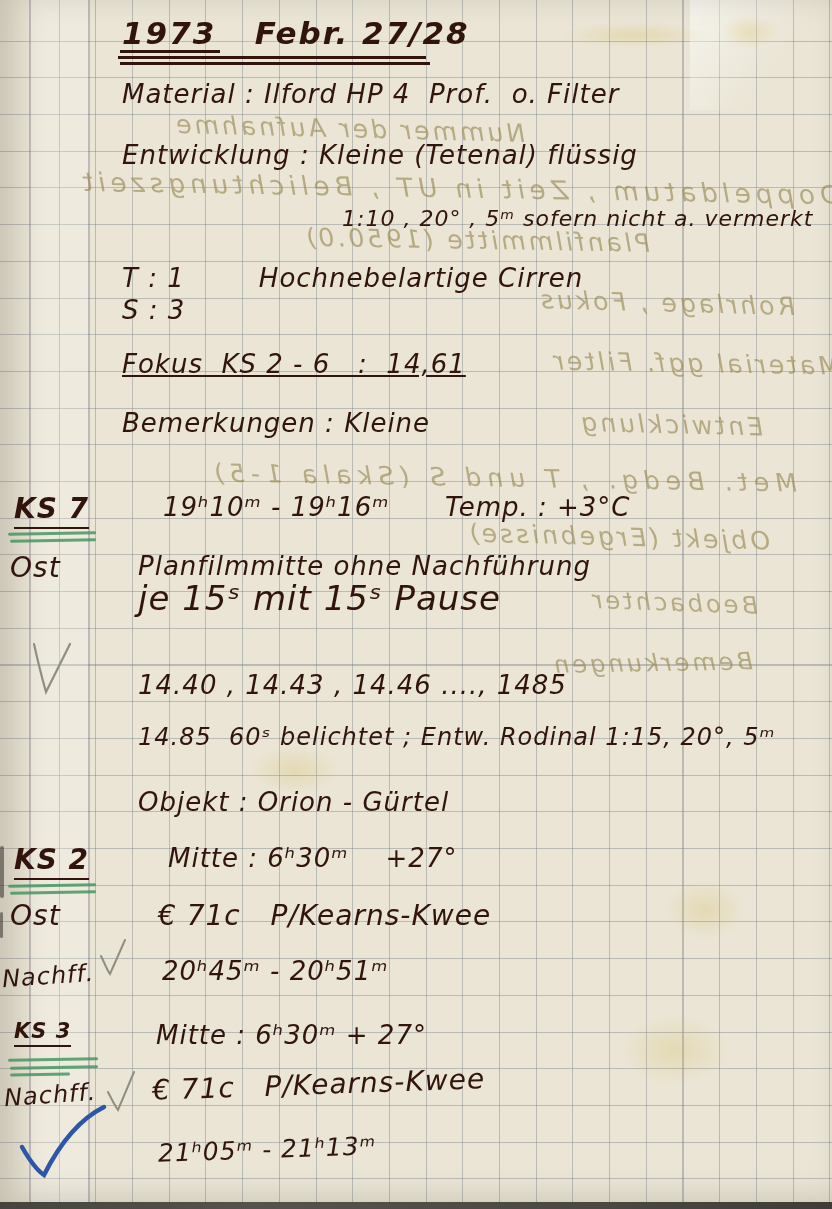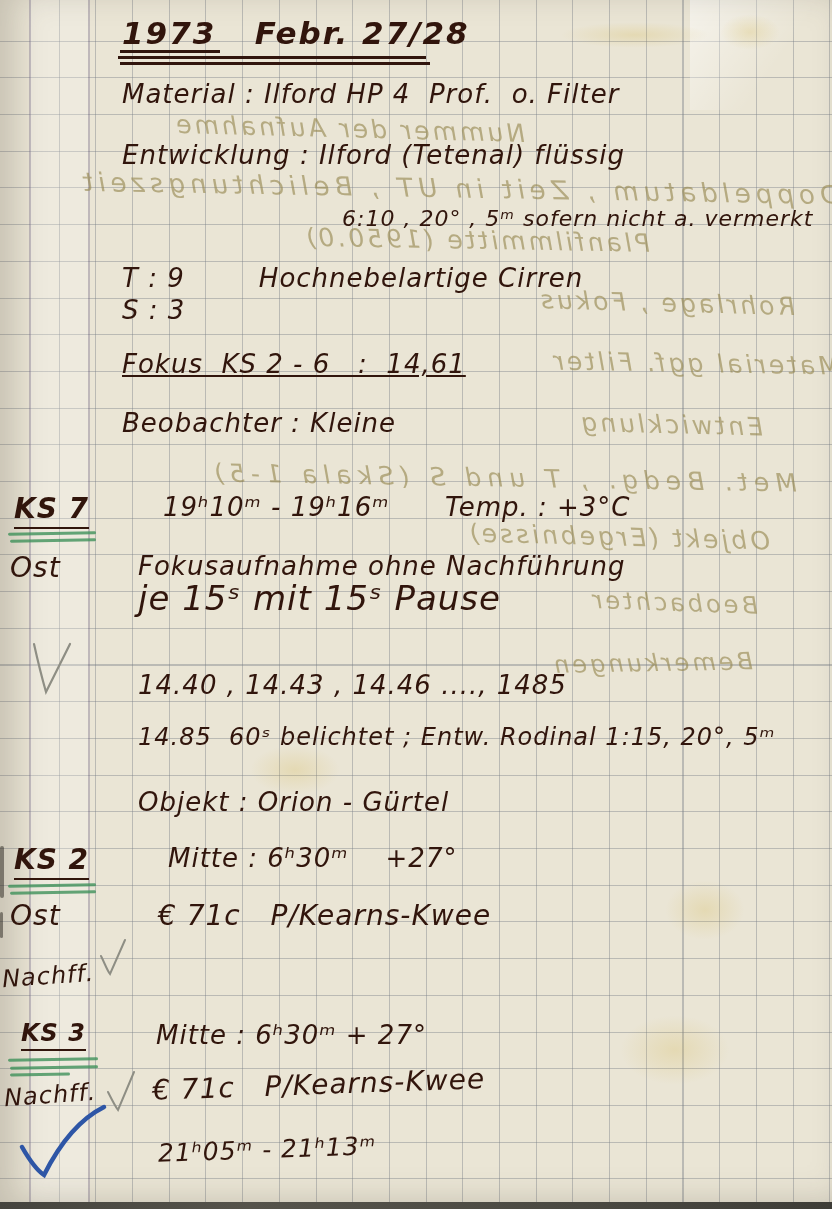--- a/index.html
+++ b/index.html
@@ -61,53 +61,54 @@
   <div class="bleed" style="left:435px;top:523px;width:335px;font-size:25px;transform:scaleX(-1) rotate(-1.5deg);">Objekt (Ergebnisse)</div>
   <div class="bleed" style="left:600px;top:590px;width:158px;font-size:24px;transform:scaleX(-1) rotate(-2deg);">Beobachter</div>
   <div class="bleed" style="left:563px;top:650px;width:190px;font-size:24px;transform:scaleX(-1) rotate(1deg);">Bemerkungen</div>
 
   <div class="hw" style="left:122px;top:16px;font-size:31px;font-weight:bold;letter-spacing:2px;">1973   Febr. 27/28</div>
   <div class="inkline" style="left:120px;top:50px;width:100px;height:2.5px;"></div>
   <div class="inkline" style="left:118px;top:56px;width:308px;height:2.5px;"></div>
   <div class="inkline" style="left:120px;top:62px;width:310px;height:2.5px;"></div>
 
   <div class="hw" style="left:122px;top:80px;font-size:26px;">Material : Ilford HP 4  Prof.  o. Filter</div>
-  <div class="hw" style="left:122px;top:141px;font-size:26px;">Entwicklung : Ilford (Tetenal) flüssig</div>
-  <div class="hw" style="left:342px;top:207px;font-size:22px;">6:10 , 20° , 5ᵐ sofern nicht a. vermerkt</div>
-  <div class="hw" style="left:122px;top:264px;font-size:26px;">T : 9        Hochnebelartige Cirren</div>
+  <div class="hw" style="left:122px;top:141px;font-size:26px;">Entwicklung : Kleine (Tetenal) flüssig</div>
+  <div class="hw" style="left:342px;top:207px;font-size:22px;">1:10 , 20° , 5ᵐ sofern nicht a. vermerkt</div>
+  <div class="hw" style="left:122px;top:264px;font-size:26px;">T : 1        Hochnebelartige Cirren</div>
   <div class="hw" style="left:122px;top:296px;font-size:26px;">S : 3</div>
   <div class="hw" style="left:122px;top:350px;font-size:26px;text-decoration:underline;">Fokus  KS 2 - 6   :  14,61</div>
-  <div class="hw" style="left:122px;top:409px;font-size:26px;">Beobachter : Kleine</div>
+  <div class="hw" style="left:122px;top:409px;font-size:26px;">Bemerkungen : Kleine</div>
 
   <div class="hw" style="left:14px;top:494px;font-size:28px;"><span class="ks-label">KS 7</span></div>
   <div class="gul" style="left:8px;top:532px;width:88px;transform:rotate(-1deg);"></div>
   <div class="gul" style="left:10px;top:539px;width:86px;transform:rotate(-1deg);"></div>
   <div class="hw" style="left:163px;top:493px;font-size:26px;">19ʰ10ᵐ - 19ʰ16ᵐ      Temp. : +3°C</div>
   <div class="hw" style="left:10px;top:553px;font-size:28px;">Ost</div>
-  <div class="hw" style="left:138px;top:552px;font-size:26px;">Fokusaufnahme ohne Nachführung</div>
+  <div class="hw" style="left:138px;top:552px;font-size:26px;">Planfilmmitte ohne Nachführung</div>
   <div class="hw" style="left:138px;top:580px;font-size:34px;">je 15ˢ mit 15ˢ Pause</div>
   <div class="hw" style="left:138px;top:671px;font-size:26px;">14.40 , 14.43 , 14.46 ...., 1485</div>
   <div class="hw" style="left:138px;top:724px;font-size:24px;">14.85  60ˢ belichtet ; Entw. Rodinal 1:15, 20°, 5ᵐ</div>
   <div class="hw" style="left:138px;top:788px;font-size:26px;">Objekt : Orion - Gürtel</div>
   <svg class="check" style="left:28px;top:638px;" width="48" height="62" viewBox="0 0 48 62">
     <path d="M6,6 C10,24 14,40 18,54 L42,6" fill="none" stroke="#8e8e84" stroke-width="2.2" stroke-linecap="round"></path>
   </svg>
 
   <div class="hw" style="left:14px;top:845px;font-size:28px;"><span class="ks-label">KS 2</span></div>
   <div class="gul" style="left:8px;top:884px;width:88px;transform:rotate(-1deg);"></div>
   <div class="gul" style="left:10px;top:891px;width:86px;transform:rotate(-1deg);"></div>
   <div class="hw" style="left:168px;top:844px;font-size:26px;">Mitte : 6ʰ30ᵐ    +27°</div>
   <div class="hw" style="left:10px;top:901px;font-size:28px;">Ost</div>
   <div class="hw" style="left:158px;top:901px;font-size:28px;">€ 71c   P/Kearns-Kwee</div>
   <svg class="check" style="left:97px;top:936px;" width="32" height="42" viewBox="0 0 32 42">
     <path d="M4,20 C8,28 10,34 13,38 L28,4" fill="none" stroke="#8e8e84" stroke-width="2" stroke-linecap="round"></path>
   </svg>
   <div class="hw" style="left:2px;top:963px;font-size:24px;transform:rotate(-4deg);">Nachff.</div>
+  <div class="hw" style="left:162px;top:957px;font-size:26px;">20ʰ45ᵐ - 20ʰ51ᵐ</div>
 
-  <div class="hw" style="left:14px;top:1020px;font-size:24px;margin-left:7px;"><span class="ks-label">KS 3</span></div>
+  <div class="hw" style="left:14px;top:1020px;font-size:21px;"><span class="ks-label">KS 3</span></div>
   <div class="gul" style="left:8px;top:1058px;width:90px;transform:rotate(-1deg);"></div>
   <div class="gul" style="left:10px;top:1066px;width:88px;transform:rotate(-1deg);"></div>
   <div class="gul" style="left:10px;top:1073px;width:60px;transform:rotate(-1deg);"></div>
   <div class="hw" style="left:156px;top:1021px;font-size:26px;">Mitte : 6ʰ30ᵐ + 27°</div>
   <div class="hw" style="left:4px;top:1082px;font-size:24px;transform:rotate(-4deg);">Nachff.</div>
   <svg class="check" style="left:104px;top:1068px;" width="34" height="46" viewBox="0 0 34 46">
     <path d="M4,24 C8,32 11,38 14,42 L30,4" fill="none" stroke="#8e8e84" stroke-width="2" stroke-linecap="round"></path>
   </svg>
   <div class="hw" style="left:152px;top:1070px;font-size:28px;transform:rotate(-2deg);">€ 71c   P/Kearns-Kwee</div>
   <svg class="check" style="left:16px;top:1105px;" width="92" height="78" viewBox="0 0 92 78">

